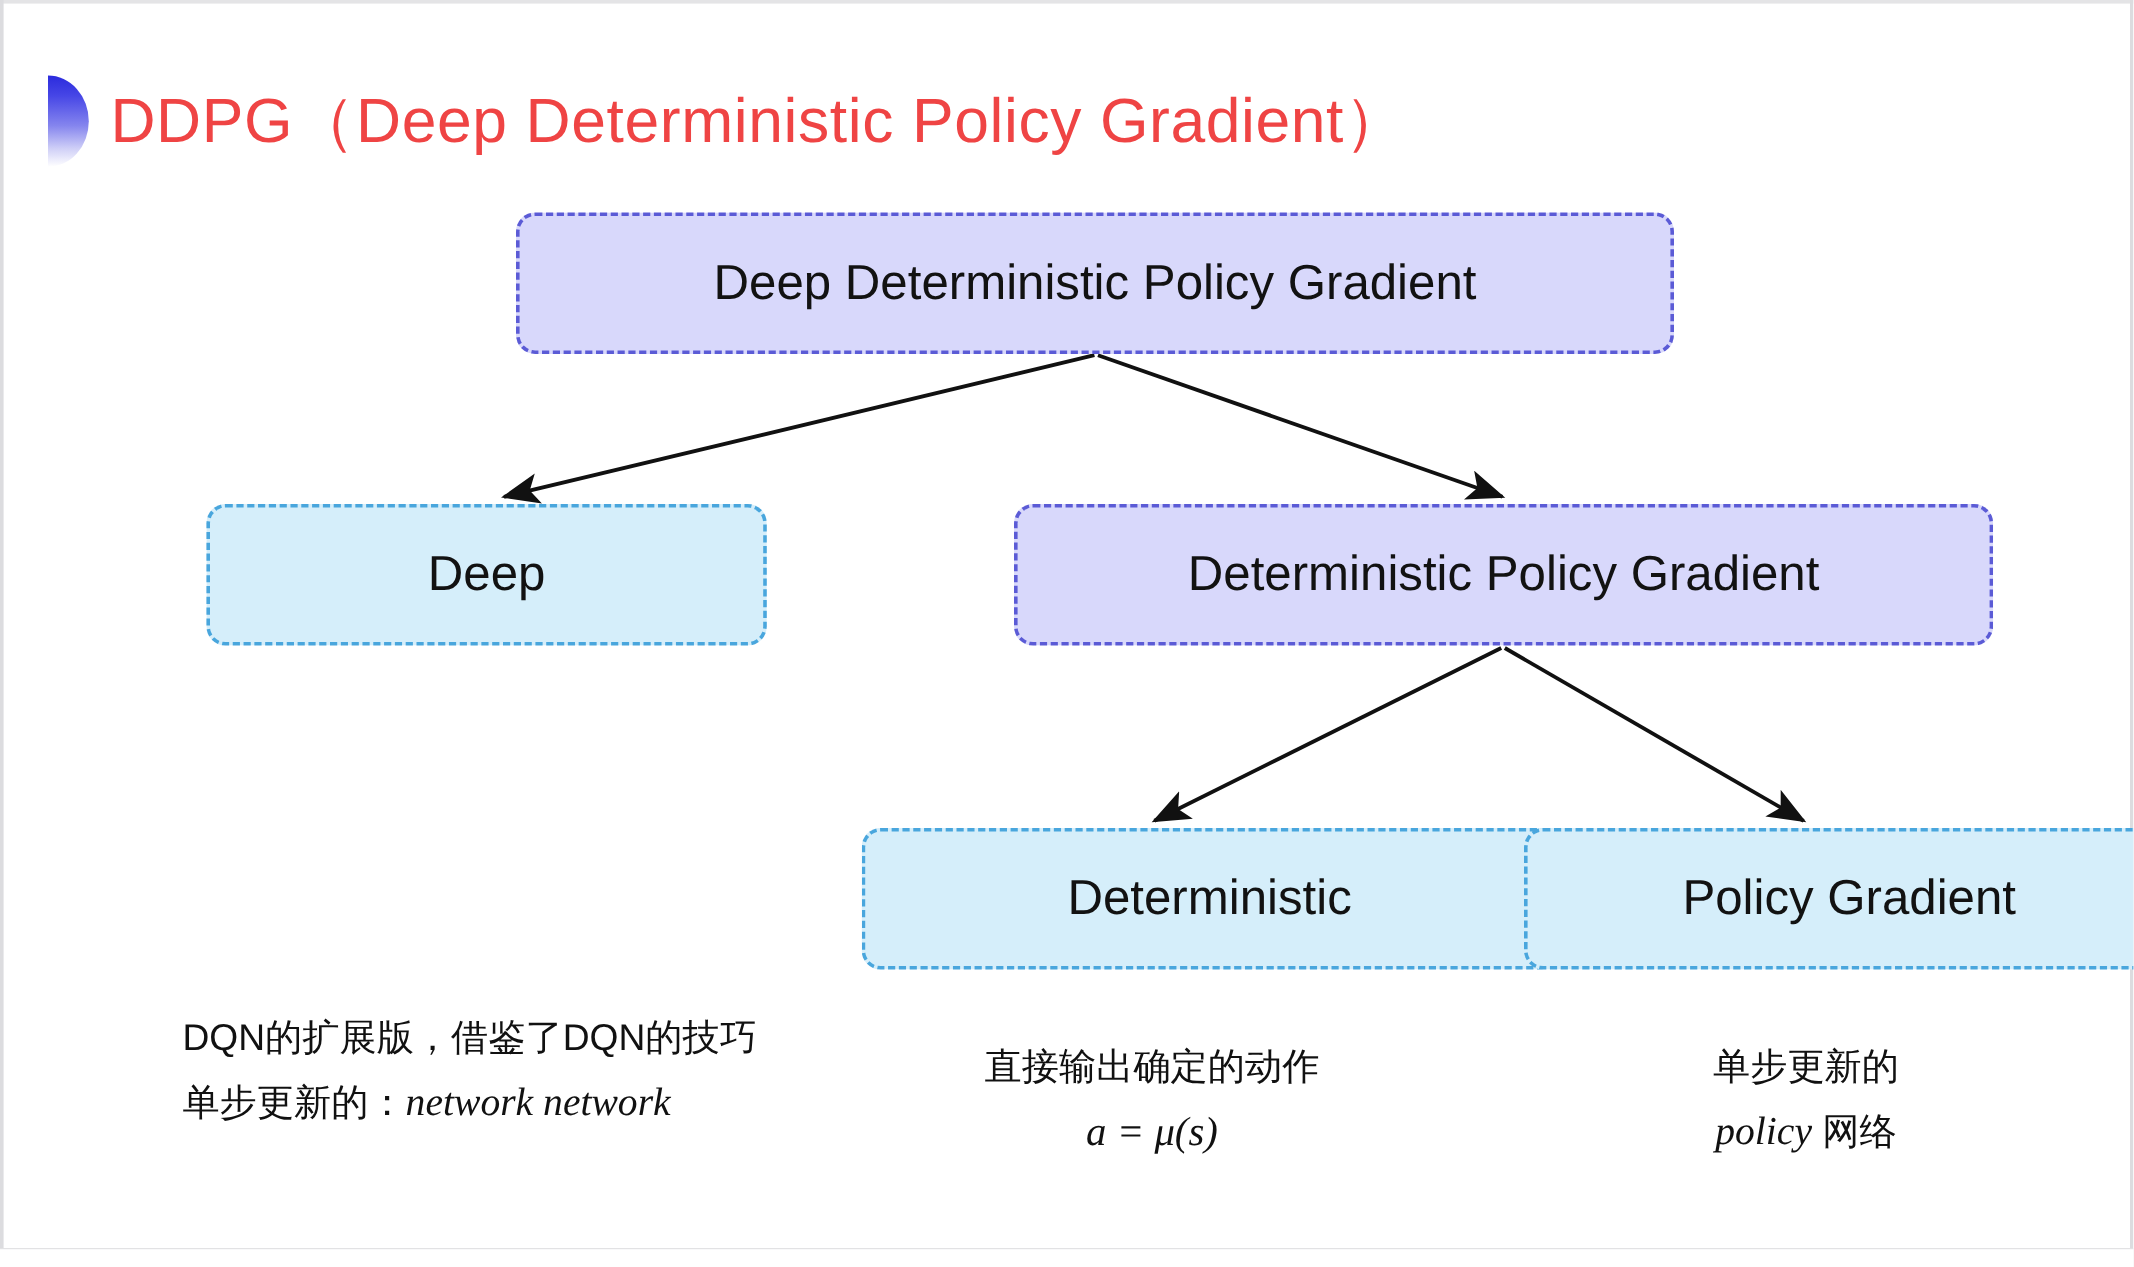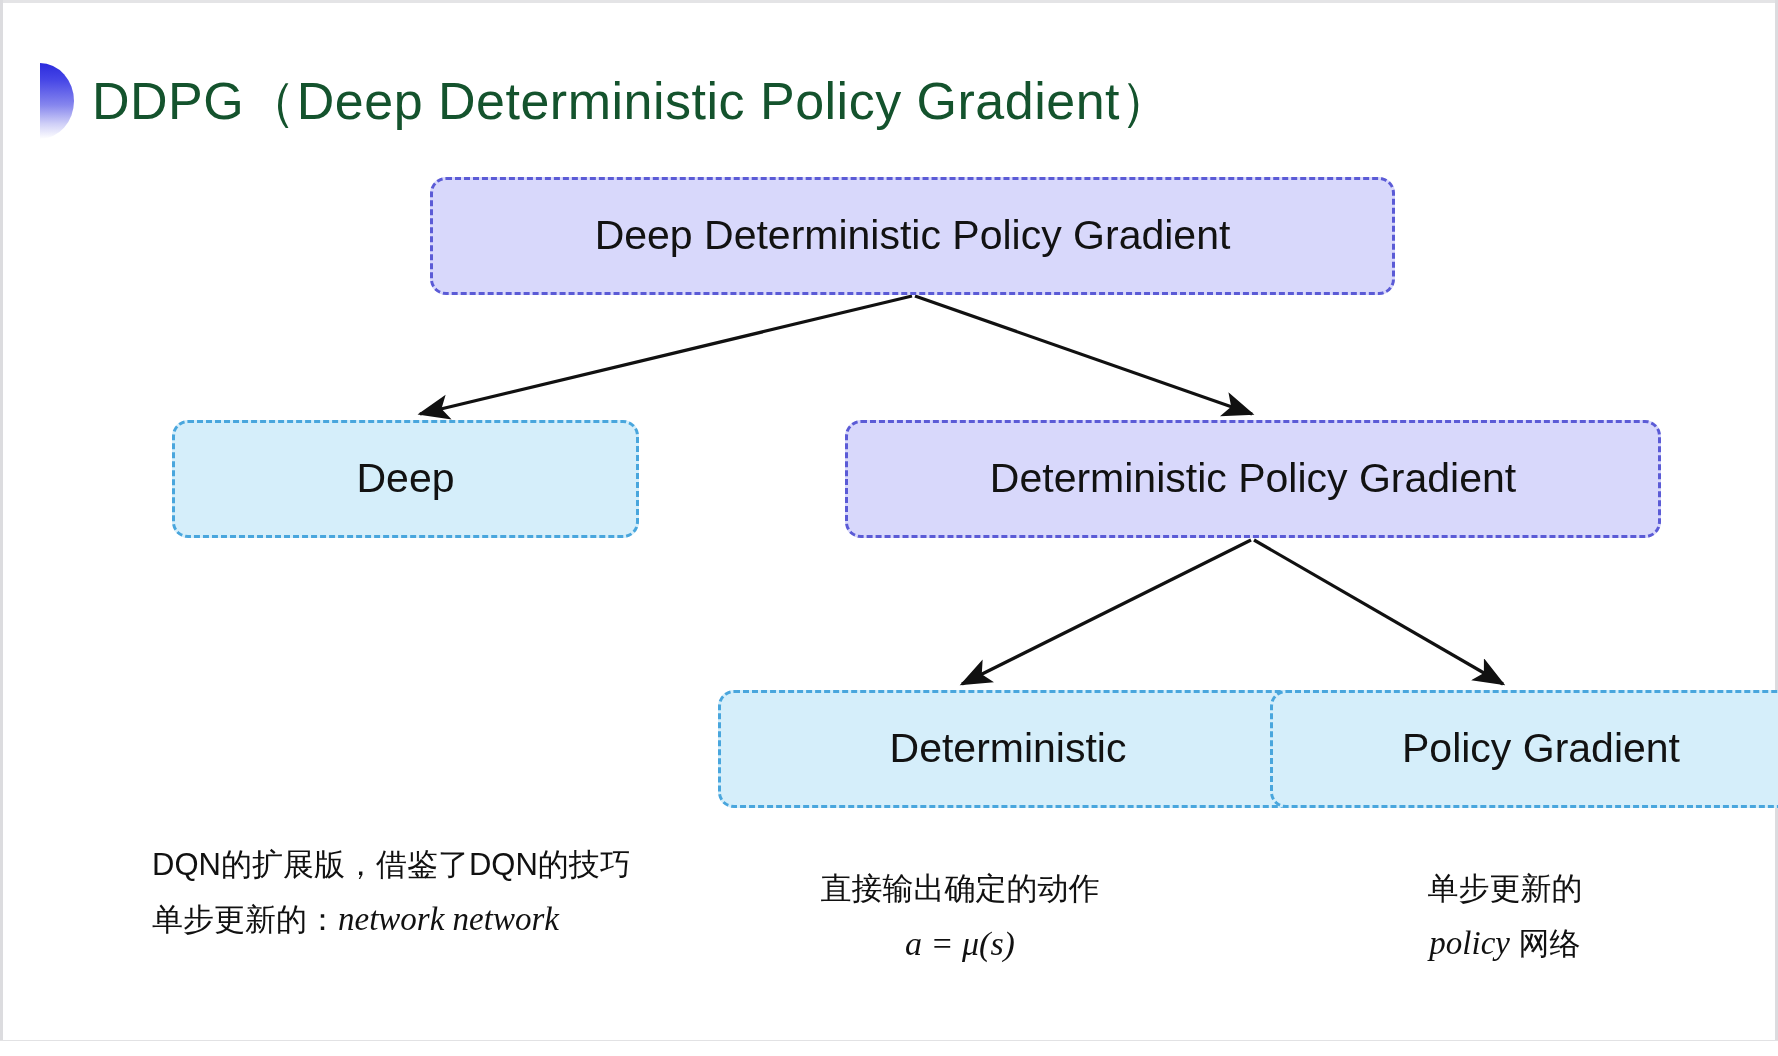--- a/index.html
+++ b/index.html
@@ -48,21 +48,21 @@
     border-bottom-right-radius: 34px 38px;
     border-top-left-radius: 0;
     border-bottom-left-radius: 0;
     background: linear-gradient(to bottom, #2b2bdd 0%, #4646e6 22%, #8585ee 55%, #cfcff7 80%, #ffffff 100%);
     flex: none;
   }
   #title-text {
     margin-left: 18px;
     font-size: 52px;
     font-weight: 400;
-    color: #14532d;
+    color: #ef4444;
     letter-spacing: 0.5px;
     white-space: nowrap;
     line-height: 1;
   }
 
   
   #arrow-layer {
     position: absolute;
     left: 0;
     top: 0;

